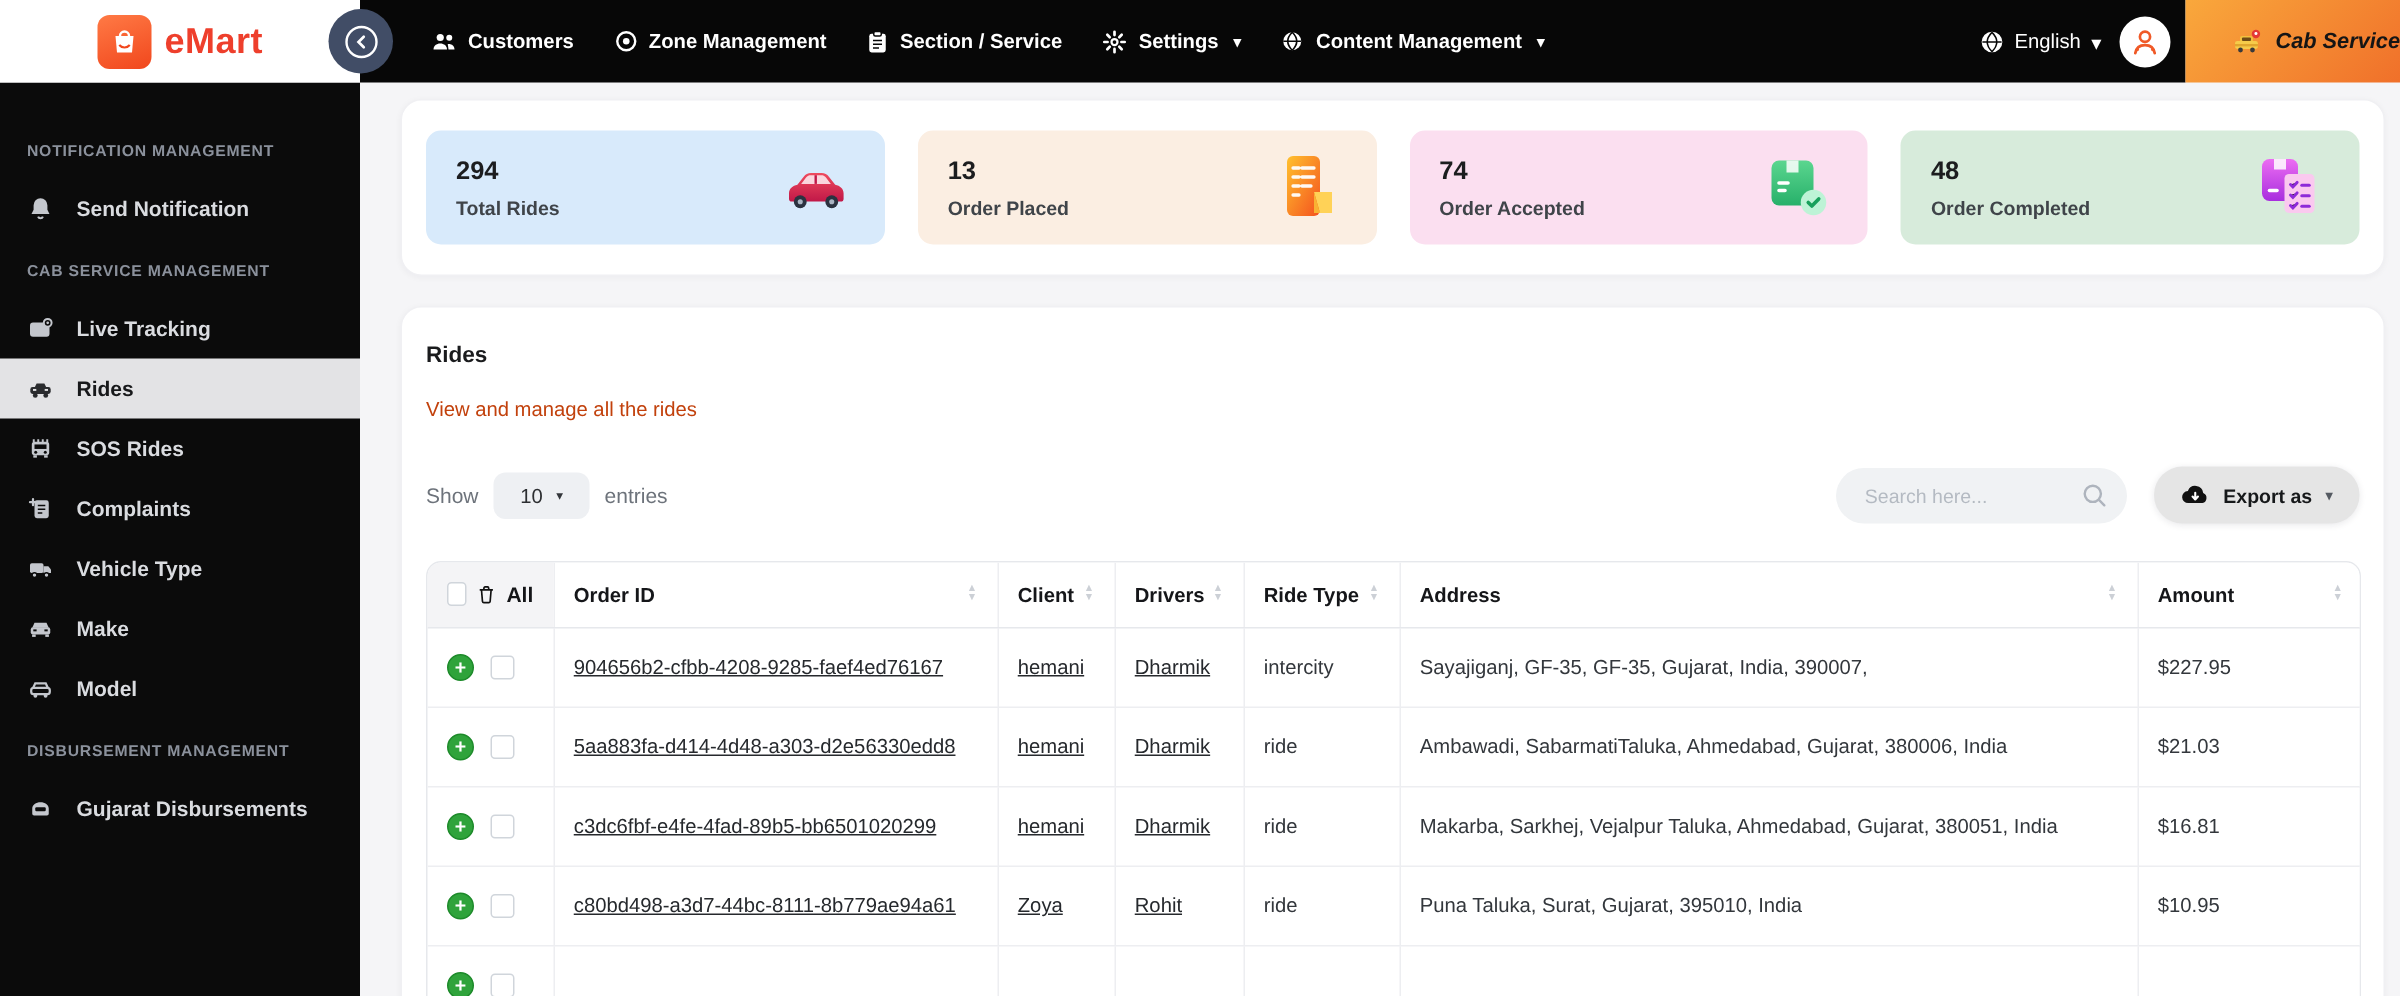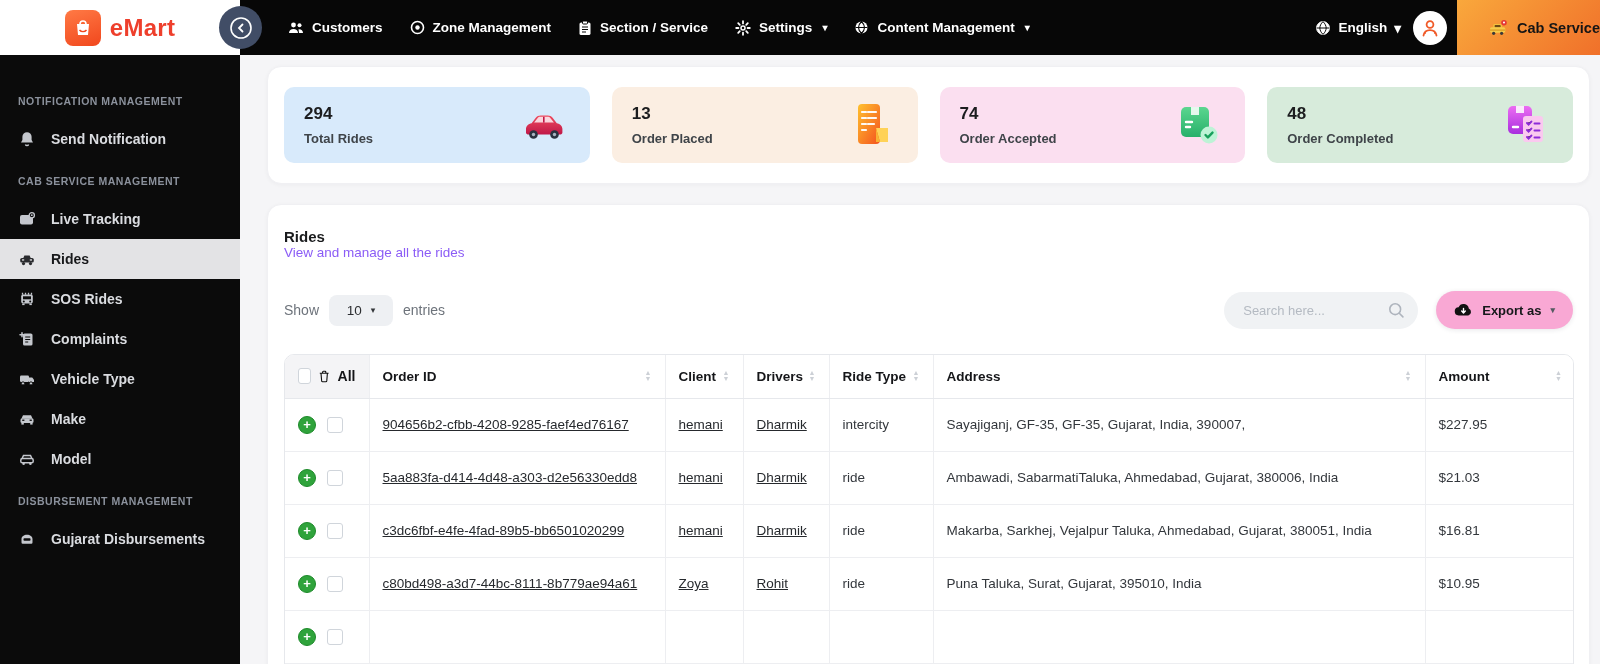--- a/index.html
+++ b/index.html
@@ -9,55 +9,55 @@
   
   .navbar { position:absolute; top:0; left:0; width:1600px; height:55px; display:flex; z-index:30; }
   .brand-area { width:240px; height:55px; background:#ffffff; display:flex; align-items:center; justify-content:center; gap:9px; }
   .brand-logo { width:36px; height:36px; border-radius:8px; background:linear-gradient(160deg,#ff7a45,#f1471d); display:flex; align-items:center; justify-content:center; }
   .brand-name { font-size:24px; font-weight:bold; color:#ee3f2c; letter-spacing:.3px; }
   .nav-main { flex:1; background:#070707; display:flex; align-items:center; color:#fff; padding-left:48px; gap:27px; }
   .collapse-btn { position:absolute; left:219px; top:6px; width:43px; height:43px; border-radius:50%; background:#414d66; display:flex; align-items:center; justify-content:center; z-index:40; cursor:pointer; }
   .nav-item { display:flex; align-items:center; gap:8px; font-size:13.5px; font-weight:bold; color:#fff; cursor:pointer; white-space:nowrap; }
   .nav-item .chev { font-size:10px; margin-left:2px; color:#fff; }
   .nav-right { margin-left:auto; display:flex; align-items:center; gap:12px; padding-right:10px; }
-  .lang { display:flex; align-items:center; gap:7px; font-size:13.5px; font-weight:bold; color:#fff; cursor:pointer; }
+  .lang { display:flex; align-items:center; gap:7px; font-size:13.5px; font-weight:normal; color:#fff; cursor:pointer; }
   .avatar { width:34px; height:34px; border-radius:50%; background:#ffffff; display:flex; align-items:center; justify-content:center; }
-  .cab-badge { width:143px; height:55px; background:linear-gradient(135deg,#f9a83c,#f0702a); display:flex; align-items:center; gap:9px; padding-left:31px; cursor:pointer; }
+  .cab-badge { width:143px; height:55px; background:linear-gradient(135deg,#f9a83c,#f0702a); display:flex; align-items:center; gap:9px; padding-left:31px; cursor:pointer;font-style:italic; }
   .cab-badge-label { font-size:14.5px; font-weight:bold; color:#151515; white-space:nowrap; }
 
   
   .sidebar { position:absolute; top:55px; left:0; width:240px; height:609px; background:#0b0b0b; padding-top:24px; z-index:20; }
   .sec-title { color:#8b919c; font-size:10.5px; font-weight:bold; letter-spacing:.5px; padding:16px 18px 12px; }
   .side-item { display:flex; align-items:center; gap:15px; padding:11px 18px; color:#dadce0; font-size:14px; font-weight:bold; cursor:pointer; }
   .side-item svg { flex:0 0 auto; color:#c4c7cd; }
   .side-item.active { background:#e3e3e5; color:#18191b; }
   .side-item.active svg { color:#2a2b2e; }
 
   
   .main { position:absolute; left:240px; top:55px; width:1360px; height:609px; background:#f5f5f7; }
   .cards-panel { position:absolute; left:27px; top:11px; width:1323px; height:118px; background:#fff; border:1px solid #f0f0f3; border-radius:14px; box-shadow:0 1px 4px rgba(20,20,40,.04); display:flex; align-items:center; padding:0 16px; gap:22px; }
   .stat-card { flex:1; height:76px; border-radius:10px; display:flex; align-items:center; justify-content:space-between; padding:0 22px 0 20px; }
   .stat-value { font-size:17px; font-weight:bold; color:#1c1d1f; }
   .stat-label { font-size:13px; color:#3f4449; margin-top:7px;font-weight:bold; }
   .stat-icon { width:48px; height:44px; display:flex; align-items:center; justify-content:center; }
 
   .rides-panel { position:absolute; left:27px; top:149px; width:1323px; height:700px; background:#fff; border:1px solid #f0f0f3; border-radius:14px; box-shadow:0 1px 4px rgba(20,20,40,.04); padding:23px 16px; }
   .rides-title { font-size:15px; font-weight:bold; color:#1a1b1d; }
-  .rides-subtitle { font-size:13.5px; color:#8b5cf6; margin-top:0; }
+  .rides-subtitle { font-size:13.5px; color:#c2410c; margin-top:20px; }
 
   .controls { margin-top:31px; display:flex; align-items:center; }
   .show-group { display:flex; align-items:center; gap:10px; font-size:14px; color:#6d737b; }
   .page-size { display:flex; align-items:center; justify-content:center; gap:9px; width:64px; height:31px; background:#eef0f3; border-radius:8px; font-size:13.5px; color:#2c2e31; cursor:pointer; }
   .page-size .chev { font-size:9px; color:#33363a; }
   .right-controls { margin-left:auto; display:flex; align-items:center; gap:18px; }
   .search-box { position:relative; width:194px; height:37px; }
   .search-box input { width:100%; height:100%; border:none; outline:none; background:#f0f2f4; border-radius:19px; padding:0 38px 0 19px; font-size:13px; color:#3a3e44; font-family:"Liberation Sans",sans-serif; }
   .search-box input::placeholder { color:#b4bac2; }
   .search-icon { position:absolute; right:13px; top:10px; color:#aeb4bd; }
-  .export-btn { display:flex; align-items:center; gap:9px; height:38px; padding:0 18px; background:#f9a8d4; border-radius:19px; box-shadow:0 1px 5px rgba(25,25,50,.10); font-size:13px; font-weight:bold; color:#16181a; cursor:pointer; }
+  .export-btn { display:flex; align-items:center; gap:9px; height:38px; padding:0 18px; background:#e5e5e5; border-radius:19px; box-shadow:0 1px 5px rgba(25,25,50,.10); font-size:13px; font-weight:bold; color:#16181a; cursor:pointer; }
   .export-btn .caret { font-size:9px; color:#555a61; }
 
   
   .table-wrap { margin-top:25px; border:1px solid #e6e8ec; border-radius:10px 10px 0 0; overflow:hidden; width:1290px; }
   table { border-collapse:collapse; table-layout:fixed; width:1290px; }
   th { height:43px; text-align:left; font-size:13.5px; font-weight:bold; color:#151619; padding:0 13px; border-bottom:1px solid #e6e8ec; border-right:1px solid #edeef1; background:#fff; }
   th:last-child { border-right:none; }
   th.select-th { background:#f4f4f6; }
   .th-inner { display:flex; align-items:center; justify-content:space-between; gap:4px; }
   .sort { display:flex; flex-direction:column; line-height:6px; font-size:7px; color:#ccd0d6; }

